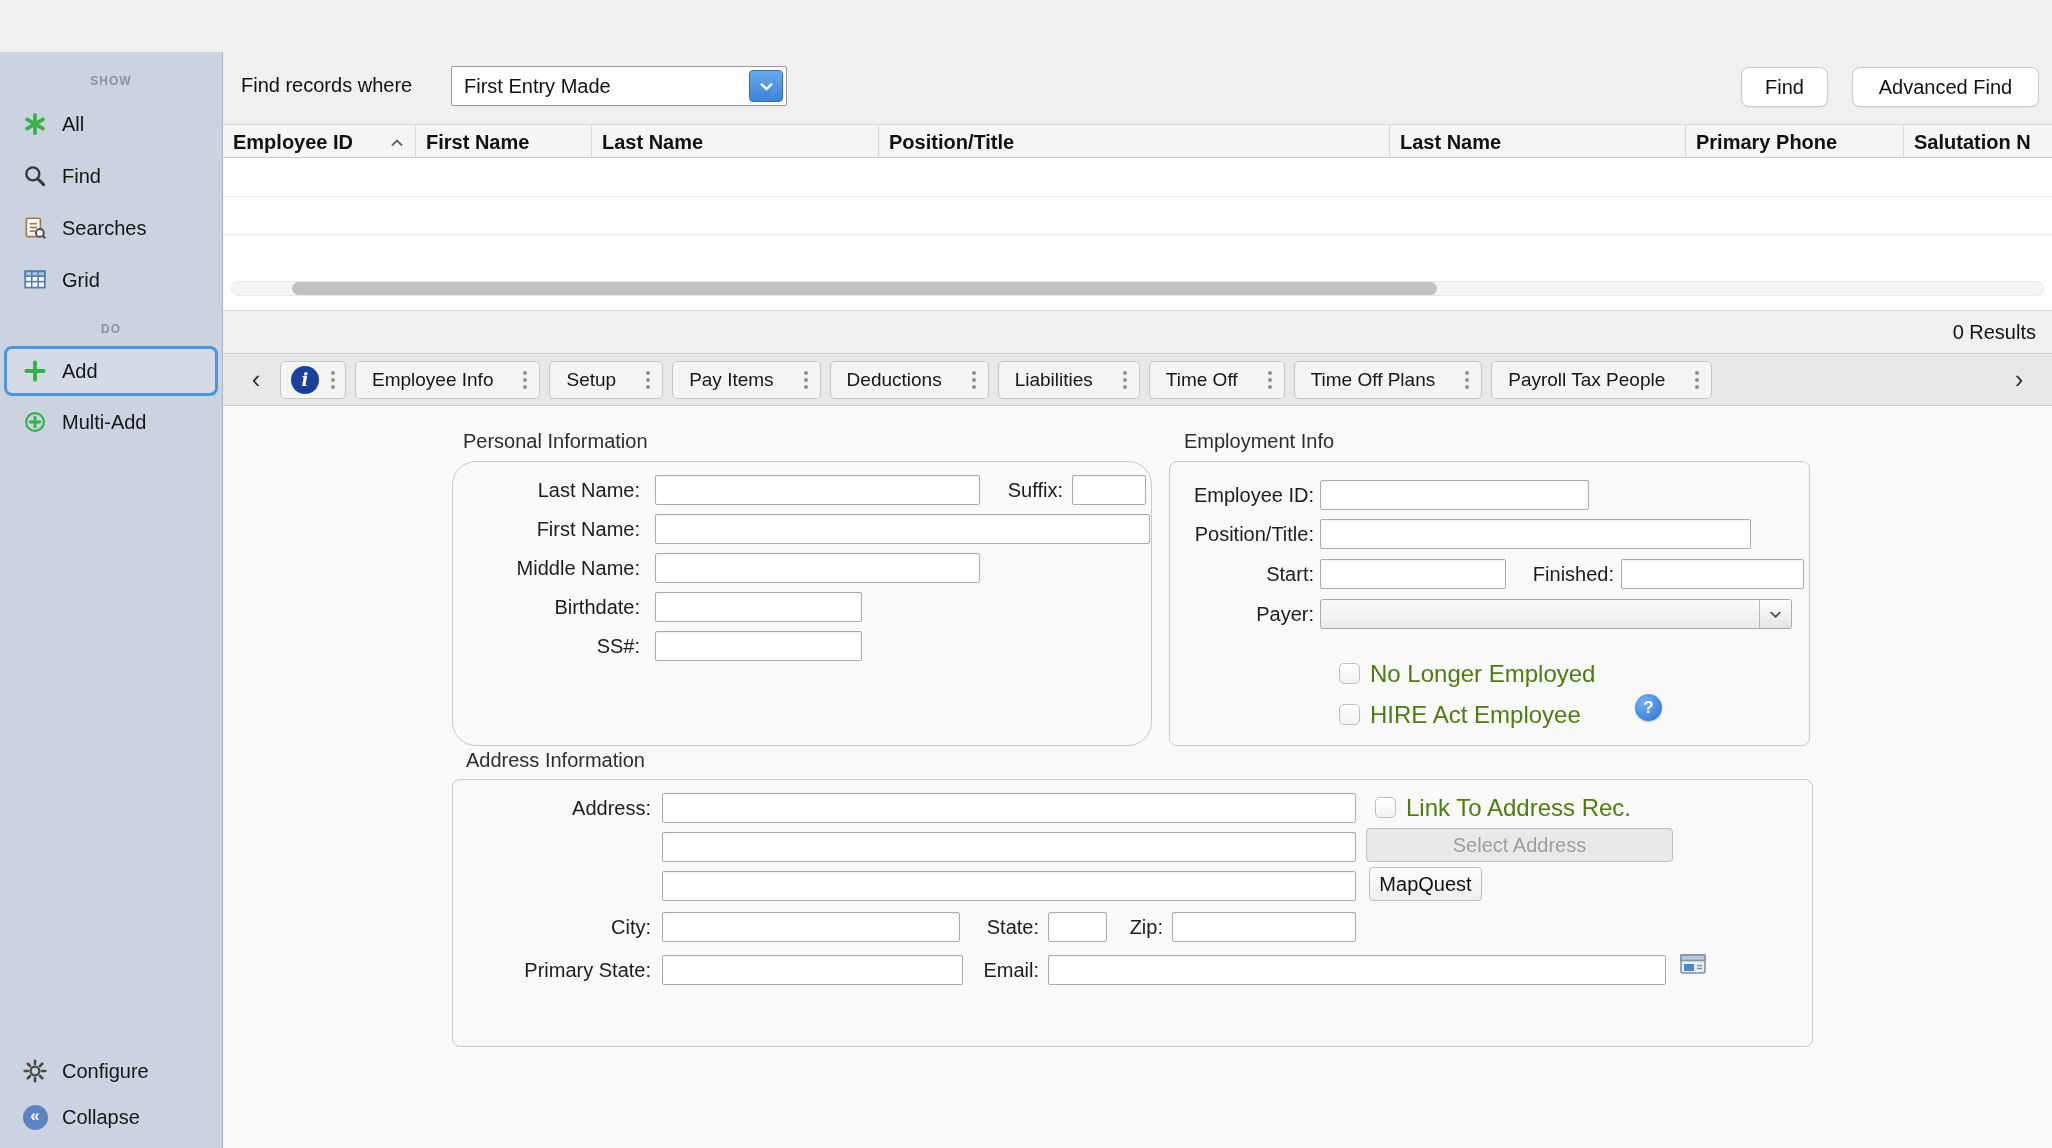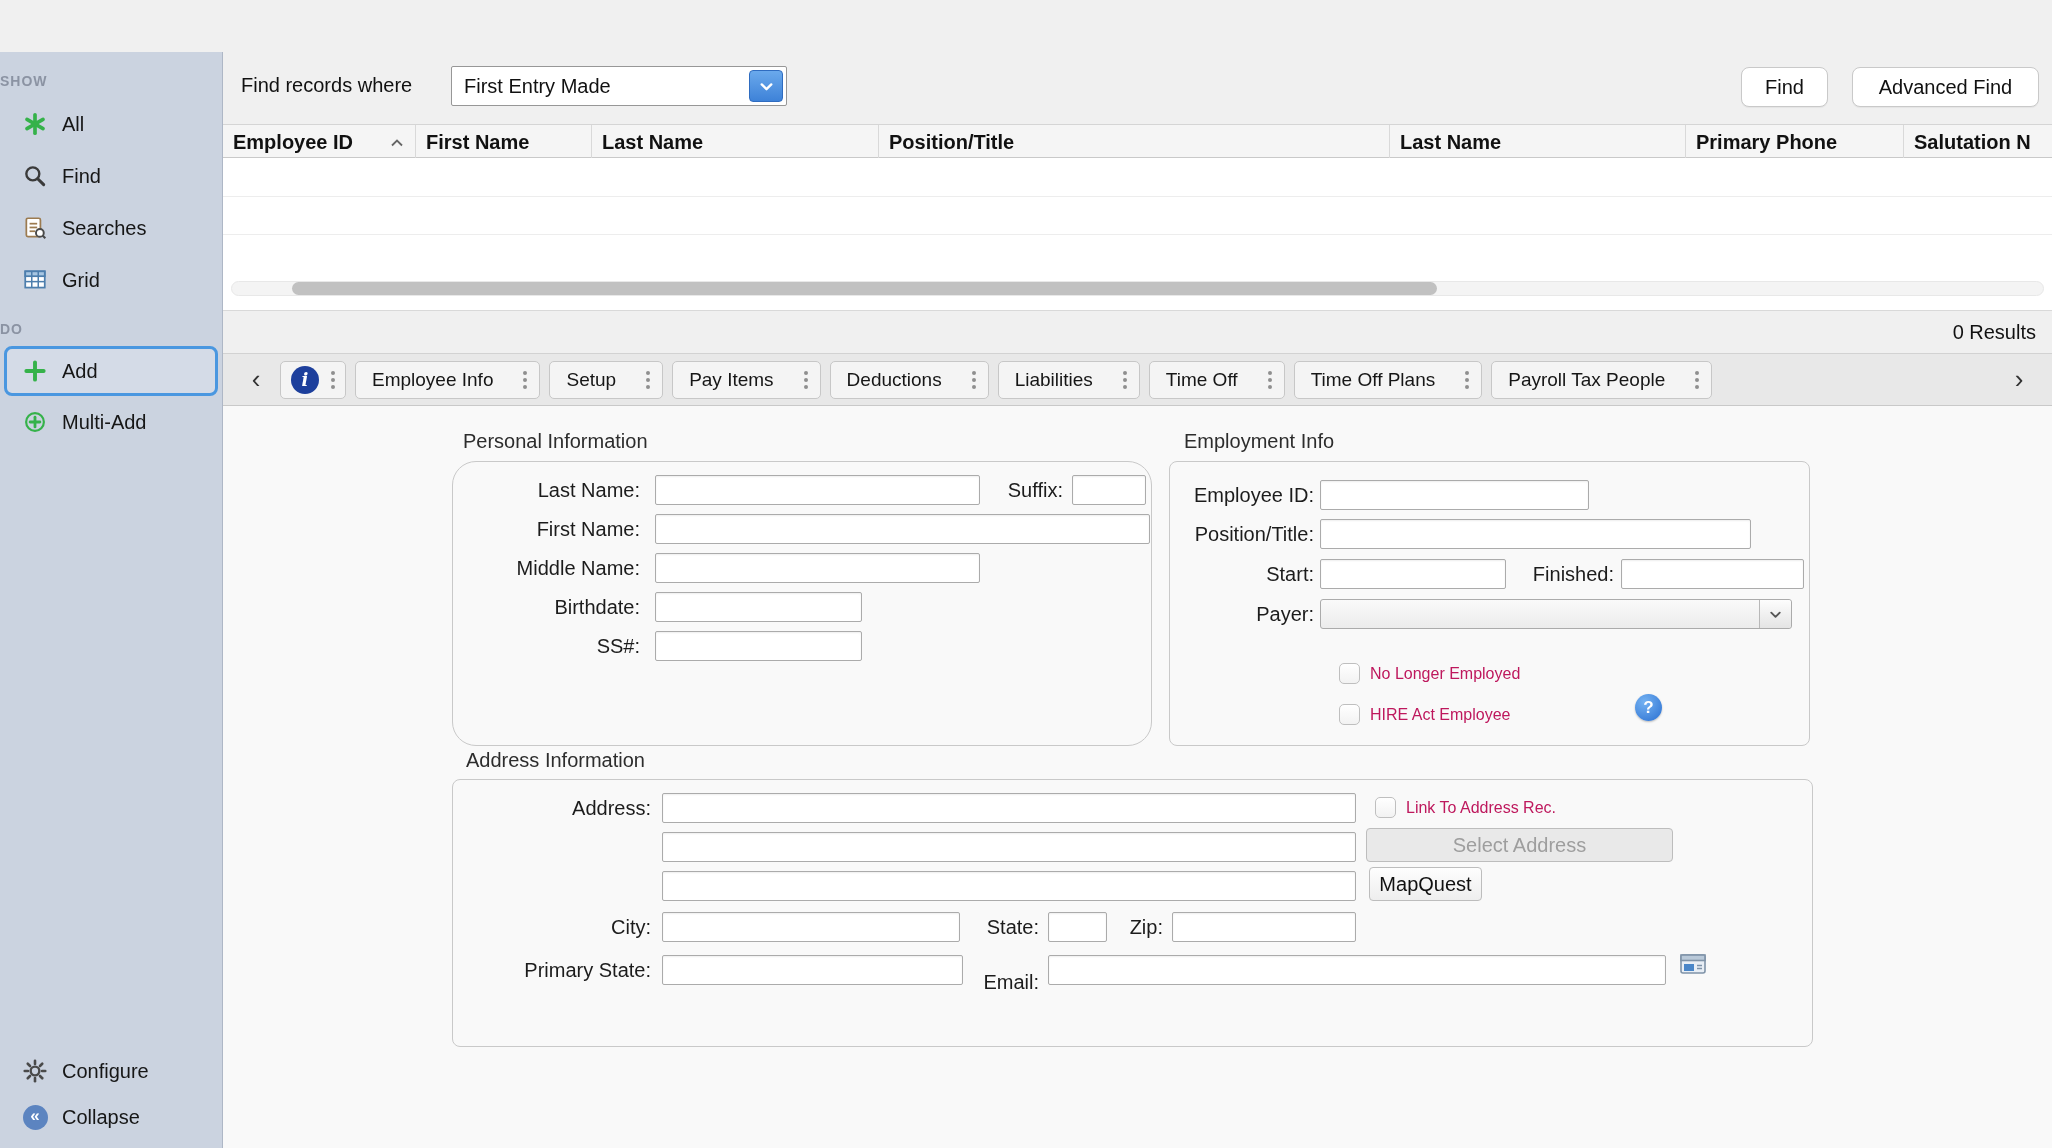--- a/index.html
+++ b/index.html
@@ -11,21 +11,21 @@
   .titlebar { position:absolute; top:0; left:0; right:0; height:52px; background:#f7eef6; border-bottom:1px solid #e2d6e0; }
   .traffic { position:absolute; left:24px; top:16px; display:flex; gap:16px; }
   .light { width:20px; height:20px; border-radius:50%; display:inline-block; }
   .light.red { background:#ff5f57; border:1px solid #e0443e; }
   .light.yellow { background:#febc2e; border:1px solid #dea123; }
   .light.green { background:#28c840; border:1px solid #1dad2b; }
   .win-title { position:absolute; left:0; right:0; top:0; height:52px; line-height:52px; text-align:center; font-size:22px; font-weight:bold; color:#2c2c2c; }
 
   
   .sidebar { position:absolute; left:0; top:52px; width:223px; bottom:0; background:#cbd3e0; border-right:1px solid #aeb7c6; padding-top:12px; }
-  .side-header { height:34px; line-height:34px; font-size:14px; font-weight:bold; letter-spacing:1px; color:#8b93a3; }
+  .side-header { height:34px; line-height:34px; text-align:center; font-size:12px; font-weight:bold; letter-spacing:1px; color:#8b93a3; }
   .side-item { height:52px; display:flex; align-items:center; gap:14px; padding-left:22px; font-size:20px; color:#161616; cursor:default; }
   .side-item .sicon { width:26px; height:26px; display:flex; align-items:center; justify-content:center; flex:none; }
   .side-item.selected { border:3px solid #4a97e0; border-radius:8px; margin:0 4px; padding-left:15px; background:#d4dbe7; height:50px; }
   .side-footer { position:absolute; left:0; right:0; bottom:8px; }
   .collapse-circle { width:25px; height:25px; border-radius:50%; background:#5c84c0; color:#fff; font-size:17px; font-weight:bold; display:flex; align-items:center; justify-content:center; padding-bottom:2px; }
 
   
   .main { position:absolute; left:223px; top:52px; right:0; bottom:0; background:#f0f0f0; }
 
   
@@ -56,21 +56,21 @@
 
   
   .formarea { position:absolute; left:0; right:0; top:354px; bottom:0; background:#f9f9f9; }
   .groupbox { position:absolute; border:1px solid #c9c9c9; border-radius:8px; background:transparent; }
   .group-title { position:absolute; font-size:20px; color:#2d2d2d; }
   .flabel { position:absolute; font-size:20px; color:#1c1c1c; text-align:right; line-height:30px; white-space:nowrap; }
   .tinput { position:absolute; height:30px; border:1px solid #ababab; border-radius:2px; background:#fff; box-shadow:inset 0 1px 2px rgba(0,0,0,0.07); font-size:19px; padding:0 8px; font-family:inherit; color:#111; }
   .dselect { position:absolute; height:30px; border:1px solid #ababab; border-radius:3px; background:linear-gradient(#fafafa,#ececec); }
   .dselect .dsel-btn { position:absolute; right:0; top:0; width:32px; height:28px; border-left:1px solid #b8b8b8; background:linear-gradient(#fdfdfd,#e4e4e4); border-radius:0 3px 3px 0; display:flex; align-items:center; justify-content:center; }
   .checkbox { position:absolute; width:21px; height:21px; border:1px solid #bfbfbf; border-radius:5px; background:linear-gradient(#ffffff,#f2f2f2); }
-  .cblabel { position:absolute; font-size:16px; color:#be185d; line-height:21px; white-space:nowrap; }
+  .cblabel { position:absolute; font-size:24px; color:#4d7c0f; line-height:21px; white-space:nowrap; }
   .fbtn { position:absolute; border:1px solid #bdbdbd; border-radius:4px; font-size:20px; display:flex; align-items:center; justify-content:center; }
   .fbtn.disabled { background:#e9e9e9; color:#9e9e9e; }
   .fbtn.enabled { background:linear-gradient(#fefefe,#eeeeee); color:#111; }
   .help-circle { position:absolute; width:27px; height:27px; border-radius:50%; background:radial-gradient(circle at 35% 30%, #74b2f2, #2a6fd1); color:#fff; font-weight:bold; font-size:17px; display:flex; align-items:center; justify-content:center; box-shadow:0 1px 2px rgba(0,0,0,0.25); }
 </style>
 </head>
 <body>
 
 <div class="window">
 
@@ -373,21 +373,21 @@
 
         <span class="flabel" style="left:0; top:132px; width:198px;">City:</span>
         <input class="tinput" style="left: 209px; top: 132px; width: 298px;">
         <span class="flabel" style="left:512px; top:132px; width:74px;">State:</span>
         <input class="tinput" style="left: 595px; top: 132px; width: 59px;">
         <span class="flabel" style="left:658px; top:132px; width:52px;">Zip:</span>
         <input class="tinput" style="left: 719px; top: 132px; width: 184px;">
 
         <span class="flabel" style="left:0; top:175px; width:198px;">Primary State:</span>
         <input class="tinput" style="left: 209px; top: 175px; width: 301px;">
-        <span class="flabel" style="left:513px; top:175px; width:73px;margin-top:12px;">Email:</span>
+        <span class="flabel" style="left:513px; top:175px; width:73px;">Email:</span>
         <input class="tinput" style="left: 595px; top: 175px; width: 618px;">
         <span style="position:absolute; left:1225px; top:172px;">
           <svg width="30" height="26" viewBox="0 0 30 26">
               <rect x="3" y="3" width="24" height="18" rx="2" fill="#e8eef5" stroke="#7f93a8" stroke-width="1.6"></rect>
               <rect x="3" y="3" width="24" height="5.5" fill="#b9c9d9" stroke="#7f93a8" stroke-width="1.6"></rect>
               <rect x="6" y="12" width="10" height="7" fill="#4a86c8"></rect>
               <line x1="19" y1="13.5" x2="24" y2="13.5" stroke="#7f93a8" stroke-width="1.5"></line>
               <line x1="19" y1="16.5" x2="24" y2="16.5" stroke="#7f93a8" stroke-width="1.5"></line>
             </svg>
         </span>

